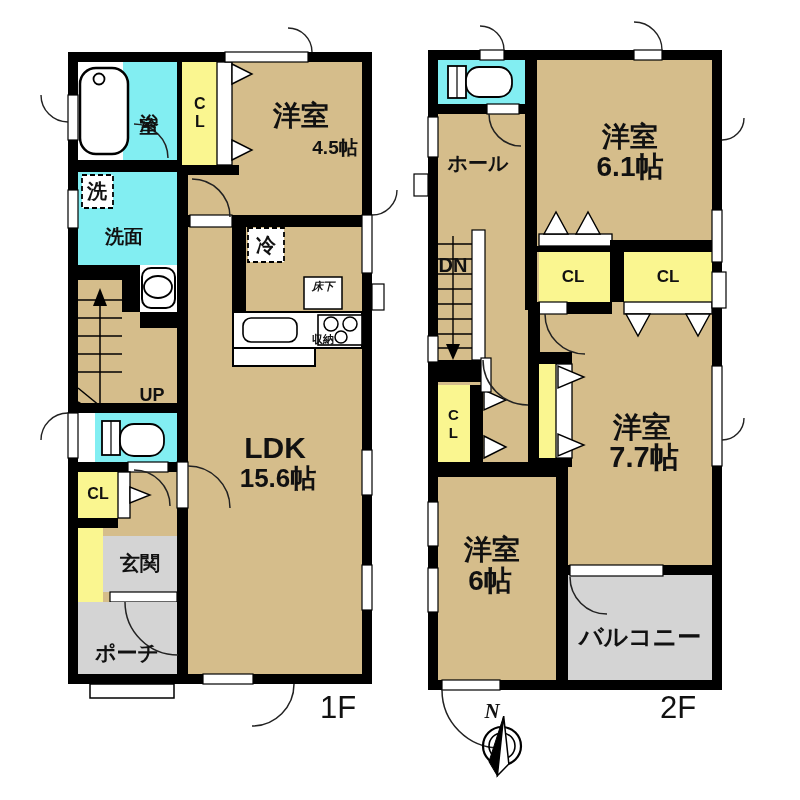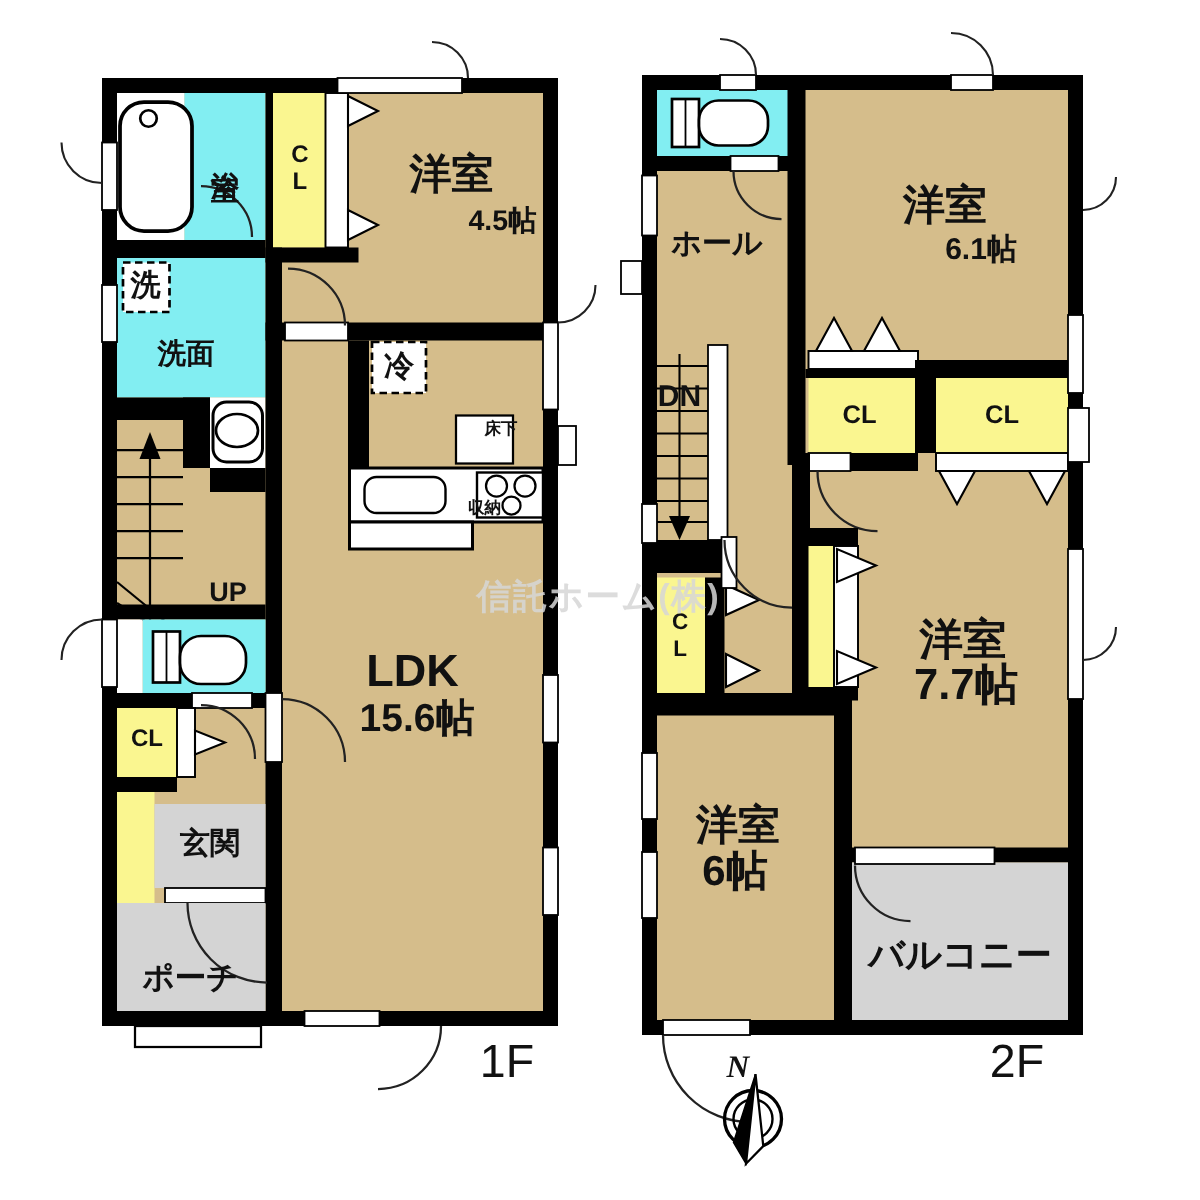--- a/index.html
+++ b/index.html
@@ -216,39 +216,38 @@
 </svg>
 
 <div class="lbl vert w600" style="left:149px;top:100px;font-size:19px;">浴室</div>
 <div class="lbl vert w600" style="left:199px;top:113px;font-size:16px;">CL</div>
 <div class="lbl w600" style="left:301px;top:116px;font-size:28px;">洋室</div>
 <div class="lbl w600" style="left:303px;top:148px;font-size:19px;margin-left:32px;">4.5帖</div>
 <div class="lbl w600" style="left:97px;top:191px;font-size:20px;">洗</div>
 <div class="lbl w600" style="left:124px;top:237px;font-size:19px;">洗面</div>
 <div class="lbl w700" style="left:152px;top:381px;font-size:18px;margin-top:14px;">UP</div>
 <div class="lbl w600" style="left:266px;top:245px;font-size:20px;">冷</div>
-<div class="lbl w600" style="left:334px;top:287px;font-size:11px;">床下</div>
+<div class="lbl w600" style="left:323px;top:287px;font-size:11px;font-style:italic;">床下</div>
 <div class="lbl w600" style="left:323px;top:300px;font-size:11px;margin-top:40px;">収納</div>
 <div class="lbl w600" style="left:275px;top:448px;font-size:30px;">LDK</div>
 <div class="lbl w600" style="left:278px;top:479px;font-size:26px;">15.6帖</div>
 <div class="lbl w600" style="left:98px;top:494px;font-size:16px;">CL</div>
 <div class="lbl w600" style="left:140px;top:563px;font-size:20px;">玄関</div>
 <div class="lbl w600" style="left:127px;top:653px;font-size:21px;">ポーチ</div>
 <div class="lbl" style="left:338px;top:708px;font-size:31px;font-weight:500;">1F</div>
 
 <div class="lbl w600" style="left:478px;top:163px;font-size:20px;">ホール</div>
 <div class="lbl w700" style="left:453px;top:221px;font-size:20px;margin-top:44px;">DN</div>
 <div class="lbl w600" style="left:630px;top:137px;font-size:28px;">洋室</div>
-<div class="lbl w600" style="left:654px;top:167px;font-size:20px;">6.1帖</div>
+<div class="lbl w600" style="left:630px;top:167px;font-size:28px;">6.1帖</div>
 <div class="lbl w600" style="left:573px;top:277px;font-size:17px;">CL</div>
 <div class="lbl w600" style="left:668px;top:277px;font-size:17px;">CL</div>
 <div class="lbl vert w600" style="left:453px;top:424px;font-size:15px;">CL</div>
 <div class="lbl w600" style="left:642px;top:427px;font-size:29px;">洋室</div>
 <div class="lbl w600" style="left:644px;top:457px;font-size:29px;">7.7帖</div>
 <div class="lbl w600" style="left:492px;top:550px;font-size:28px;">洋室</div>
 <div class="lbl w600" style="left:490px;top:581px;font-size:28px;">6帖</div>
 <div class="lbl w600" style="left:640px;top:637px;font-size:24px;">バルコニー</div>
 <div class="lbl" style="left:678px;top:708px;font-size:31px;font-weight:500;">2F</div>
 
 <div class="lbl compass-n" style="left:492px;top:711px;font-size:21px;">N</div>
-<div class="watermark" style="left:399px;top:398px;">信託ホーム(株)</div>
 
 </div>
 
 </body></html>

